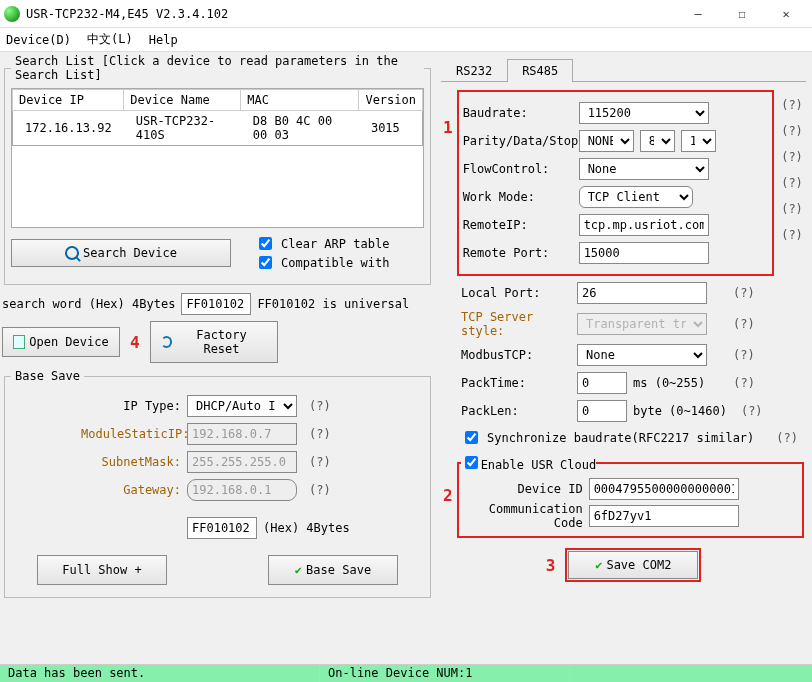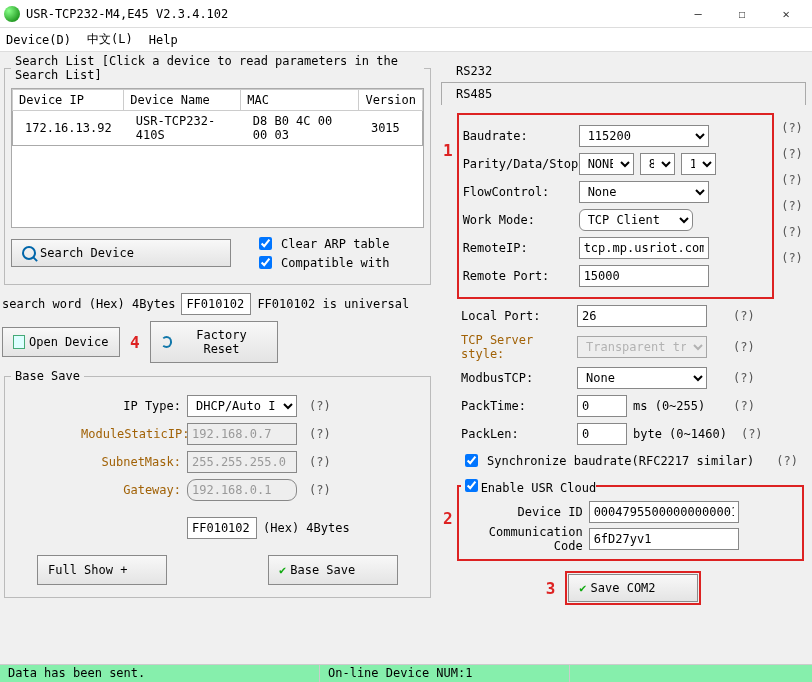--- a/index.html
+++ b/index.html
@@ -11,28 +11,28 @@
 .menubar { height: 24px; background: #fff; display: flex; align-items: center; padding: 0 6px; border-bottom: 1px solid #ddd; }
 .menubar span { margin-right: 16px; cursor: pointer; }
 .body { display: flex; height: 612px; }
 .left { width: 435px; padding: 2px; }
 .right { flex: 1; padding: 6px; }
 fieldset { border: 1px solid #bbb; padding: 6px; margin-bottom: 8px; }
 legend { font-family: monospace; padding: 0 4px; }
 table.devlist { width: 100%; border-collapse: collapse; background: #fff; border: 1px solid #aaa; }
 table.devlist th { text-align: left; background: #fff; border: 1px solid #ccc; padding: 3px 6px; font-weight: normal; }
 table.devlist td { padding: 3px 12px; }
-.btn { background: linear-gradient(#f8f8f8,#e4e4e4); border: 1px solid #8a8a8a; padding: 4px 10px; cursor: pointer; display: inline-flex; align-items: center; gap: 4px; font-family: monospace; }
+.btn { background: linear-gradient(#f8f8f8,#e4e4e4); border: 1px solid #8a8a8a; padding: 4px 10px; cursor: pointer; display: inline-flex; align-items: center; justify-content: center; gap: 4px; font-family: monospace; }
 input[type=text], select { border: 1px solid #888; padding: 2px 4px; height: 22px; background: #fff; font-family: monospace; }
 input[disabled], select[disabled] { background: #eee; color: #999; }
 .row { display: flex; align-items: center; margin: 6px 0; gap: 6px; }
 .lbl { font-family: monospace; display: inline-block; }
 .greytxt { color: #a16207; }
 .qmark { font-family: monospace; color: #555; margin-left: 6px; }
-.tabbar { display: flex; border-bottom: 1px solid #aaa; flex-direction: column; }
+.tabbar { display: flex; border-bottom: 1px solid #aaa; }
 .tab { padding: 4px 14px; border: 1px solid transparent; border-bottom: none; cursor: pointer; position: relative; top: 1px; background: transparent; }
 .tab.active { border-color: #aaa; background: #f0f0f0; }
 .section-red { border: 2px solid #d22; padding: 4px; }
 .annot { color: #d22; font-size: 16px; font-weight: bold; }
 .statusbar { height: 18px; border-top: 1px solid #ccc; display: flex; background: #86efac; font-family: monospace; }
 .statusbar div { border-right: 1px solid #ccc; padding: 1px 8px; }
 .statusbar div:nth-child(1){ width: 320px; }
 .statusbar div:nth-child(2){ width: 250px; }
 .checkmark { color: #1a1; font-weight: bold; }
 .mag-icon { width: 14px; height: 14px; display:inline-block; border:2px solid #06a; border-radius:50%; position:relative; }

